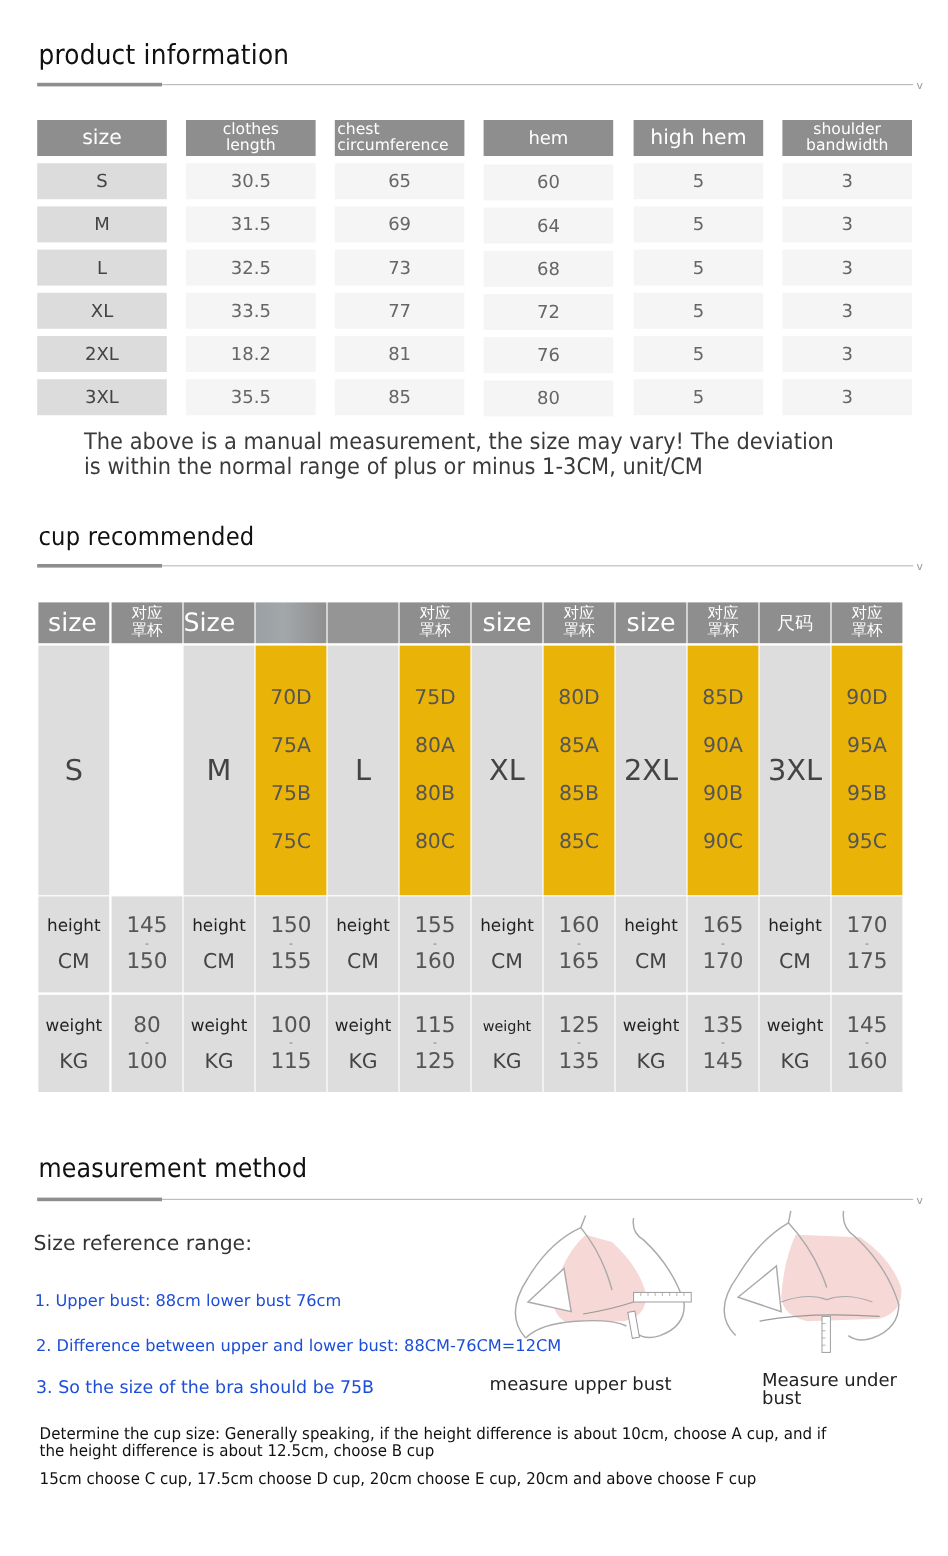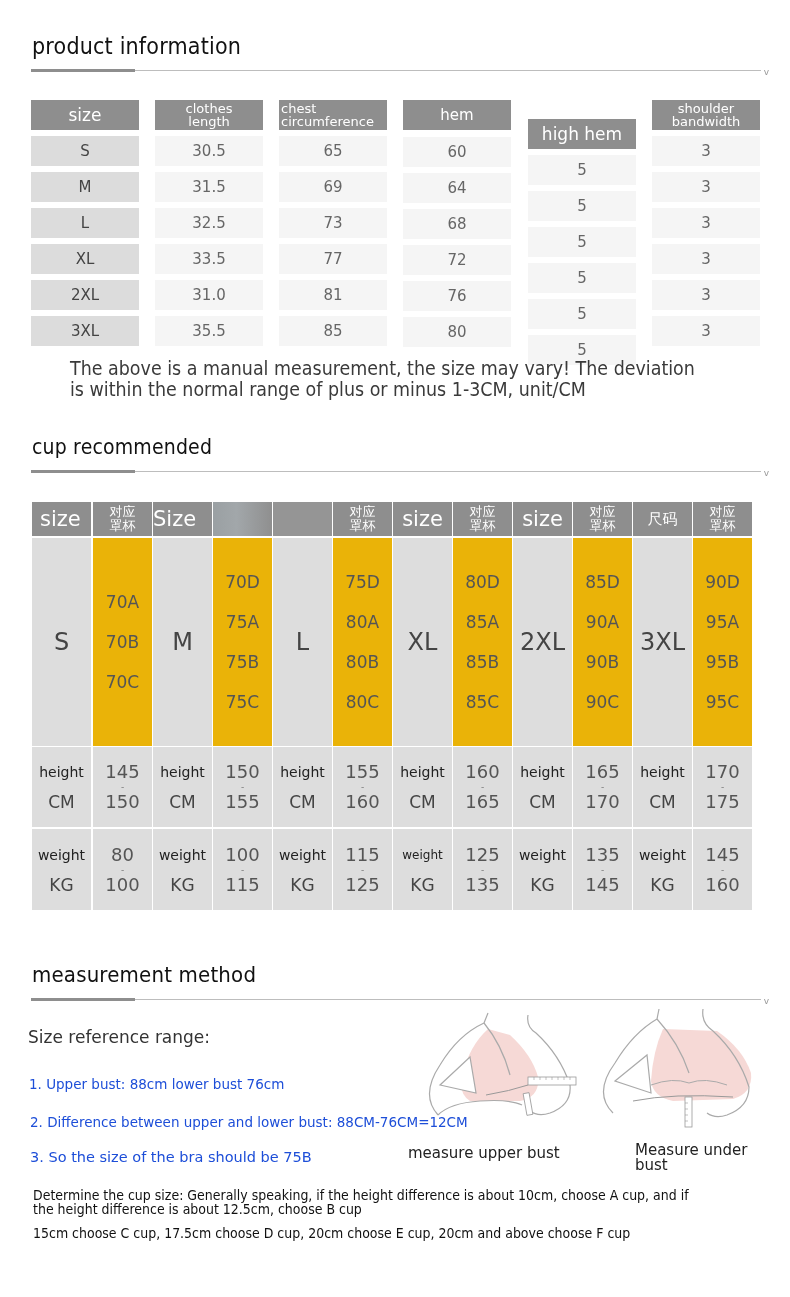--- a/index.html
+++ b/index.html
@@ -71,21 +71,21 @@
 
   <div class="pcol" style="left:124px;">
     <div class="phead small">
         <span>clothes</span>
         <span>length</span>
       </div>
     <div class="pcell val" style="top:36px;">30.5</div>
     <div class="pcell val" style="top:72px;">31.5</div>
     <div class="pcell val" style="top:108px;">32.5</div>
     <div class="pcell val" style="top:144px;">33.5</div>
-    <div class="pcell val" style="top:180px;">31.0</div>
+    <div class="pcell val" style="top:180px;">18.2</div>
     <div class="pcell val" style="top:216px;">35.5</div>
   </div>
 
   <div class="pcol" style="left:248px;">
     <div class="phead small left">
         <span>chest</span>
         <span>circumference</span>
       </div>
     <div class="pcell val" style="top:36px;">65</div>
     <div class="pcell val" style="top:72px;">69</div>
@@ -100,21 +100,21 @@
         <span>hem</span>
       </div>
     <div class="pcell val" style="top:37px;">60</div>
     <div class="pcell val" style="top:73px;">64</div>
     <div class="pcell val" style="top:109px;">68</div>
     <div class="pcell val" style="top:145px;">72</div>
     <div class="pcell val" style="top:181px;">76</div>
     <div class="pcell val" style="top:217px;">80</div>
   </div>
 
-  <div class="pcol" style="left:497px;margin-top:19px;">
+  <div class="pcol" style="left:497px;">
     <div class="phead big">
         <span>high hem</span>
       </div>
     <div class="pcell val" style="top:36px;">5</div>
     <div class="pcell val" style="top:72px;">5</div>
     <div class="pcell val" style="top:108px;">5</div>
     <div class="pcell val" style="top:144px;">5</div>
     <div class="pcell val" style="top:180px;">5</div>
     <div class="pcell val" style="top:216px;">5</div>
   </div>
@@ -168,25 +168,20 @@
       <span>对应</span>
       <span>罩杯</span>
     </div>
   <div class="chead" style="left:601px; width:59px; font-size:15px;">尺码</div>
   <div class="chead cn" style="left:661px; width:59px;">
       <span>对应</span>
       <span>罩杯</span>
     </div>
 
   <div class="ccol size" style="left:0;">S</div>
-  <div class="ccol cups" style="left:61px;">
-    <span>70A</span>
-    <span>70B</span>
-    <span>70C</span>
-  </div>
   <div class="ccol size" style="left:121px;">M</div>
   <div class="ccol cups" style="left:181px;">
     <span>70D</span>
     <span>75A</span>
     <span>75B</span>
     <span>75C</span>
   </div>
   <div class="ccol size" style="left:241px;">L</div>
   <div class="ccol cups" style="left:301px;">
     <span>75D</span>

